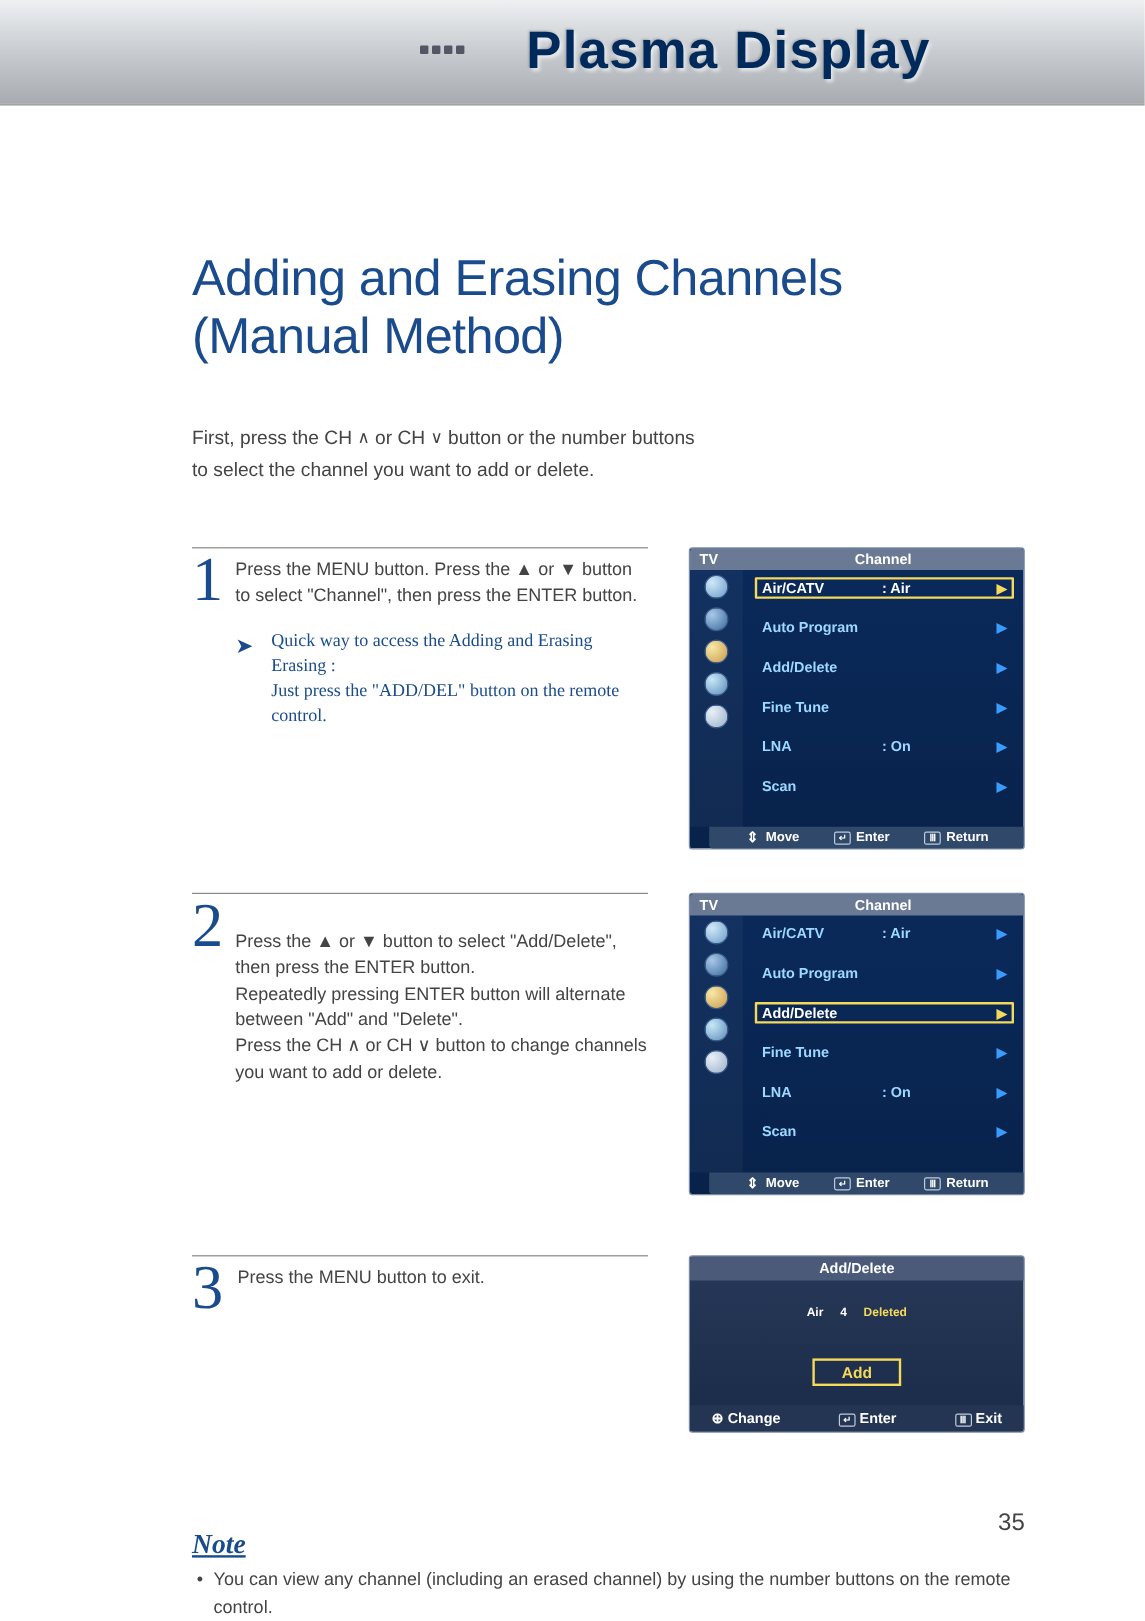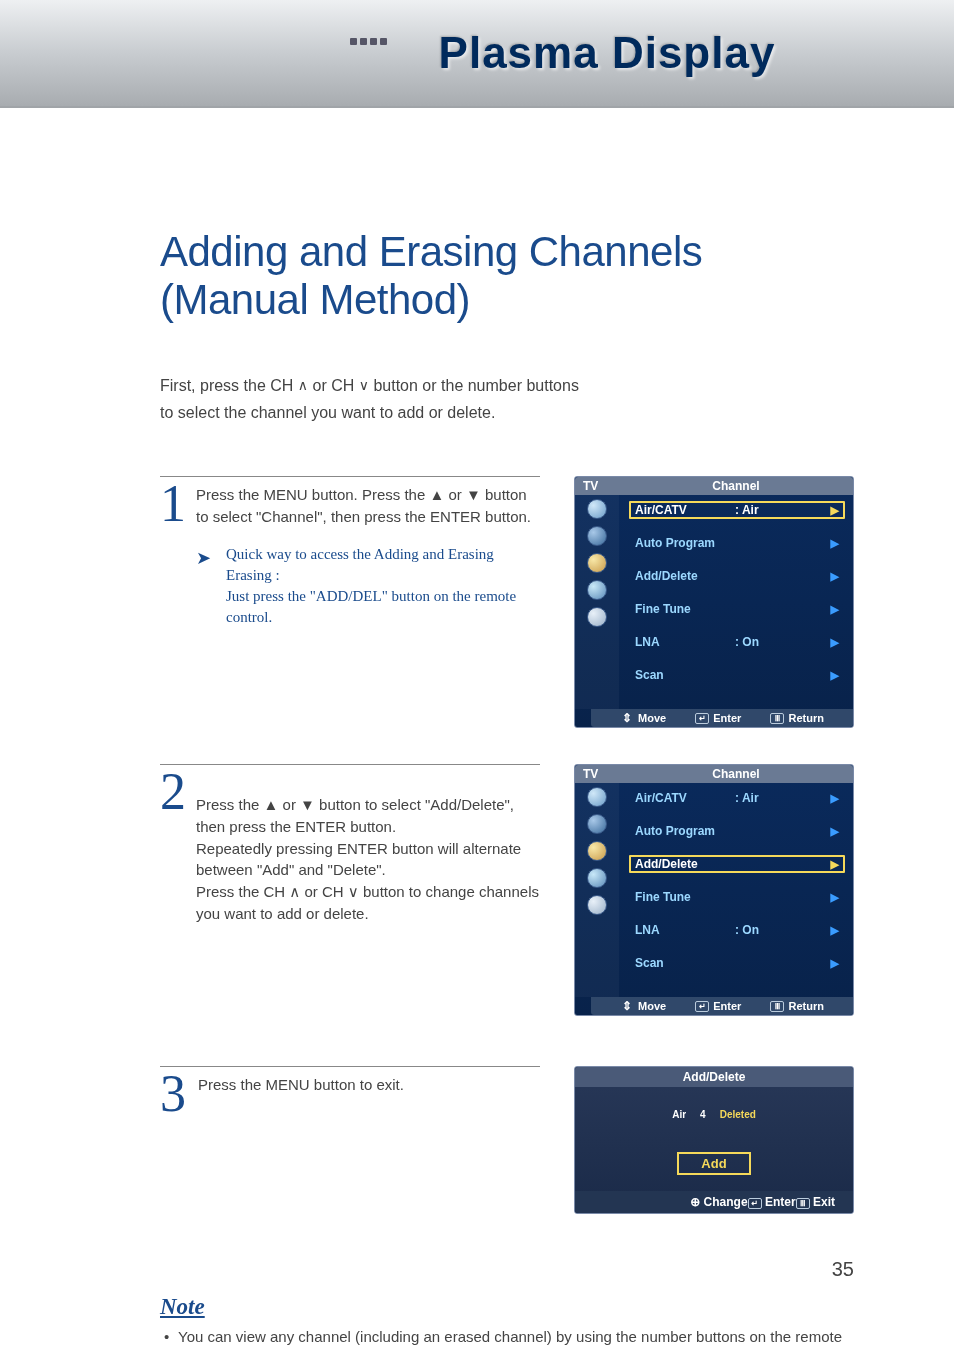--- a/index.html
+++ b/index.html
@@ -5,21 +5,21 @@
   * { box-sizing: border-box; margin: 0; padding: 0; }
   body {
     font-family: Arial, Helvetica, sans-serif;
     background: #fff;
     width: 954px;
     height: 1351px;
     position: relative;
     color: #333;
   }
   .header-banner {
-    height: 108px;
+    height: 88px;
     background: linear-gradient(to bottom, #eef0f2 0%, #c8ccd0 50%, #a8acb0 100%);
     border-bottom: 2px solid #a0a4a8;
     position: relative;
     display: flex;
     align-items: center;
     justify-content: center;
   }
   .banner-text {
     font-family: "Trebuchet MS", sans-serif;
     font-size: 44px;
@@ -225,21 +225,21 @@
     display: inline-block;
     border: 2px solid #f5d95a;
     color: #f5d95a;
     font-weight: bold;
     padding: 2px 22px;
     font-size: 13px;
   }
   .osd3-footer {
     background: #233552;
     display: flex;
-    justify-content: flex-end;
+    justify-content: space-between;
     padding: 4px 18px;
     font-weight: bold;
     font-size: 12px;
     border-bottom-left-radius: 3px;
     border-bottom-right-radius: 3px;
   }
 
   .note-section { margin-top: 80px; }
   .note-title {
     font-family: "Times New Roman", serif;

